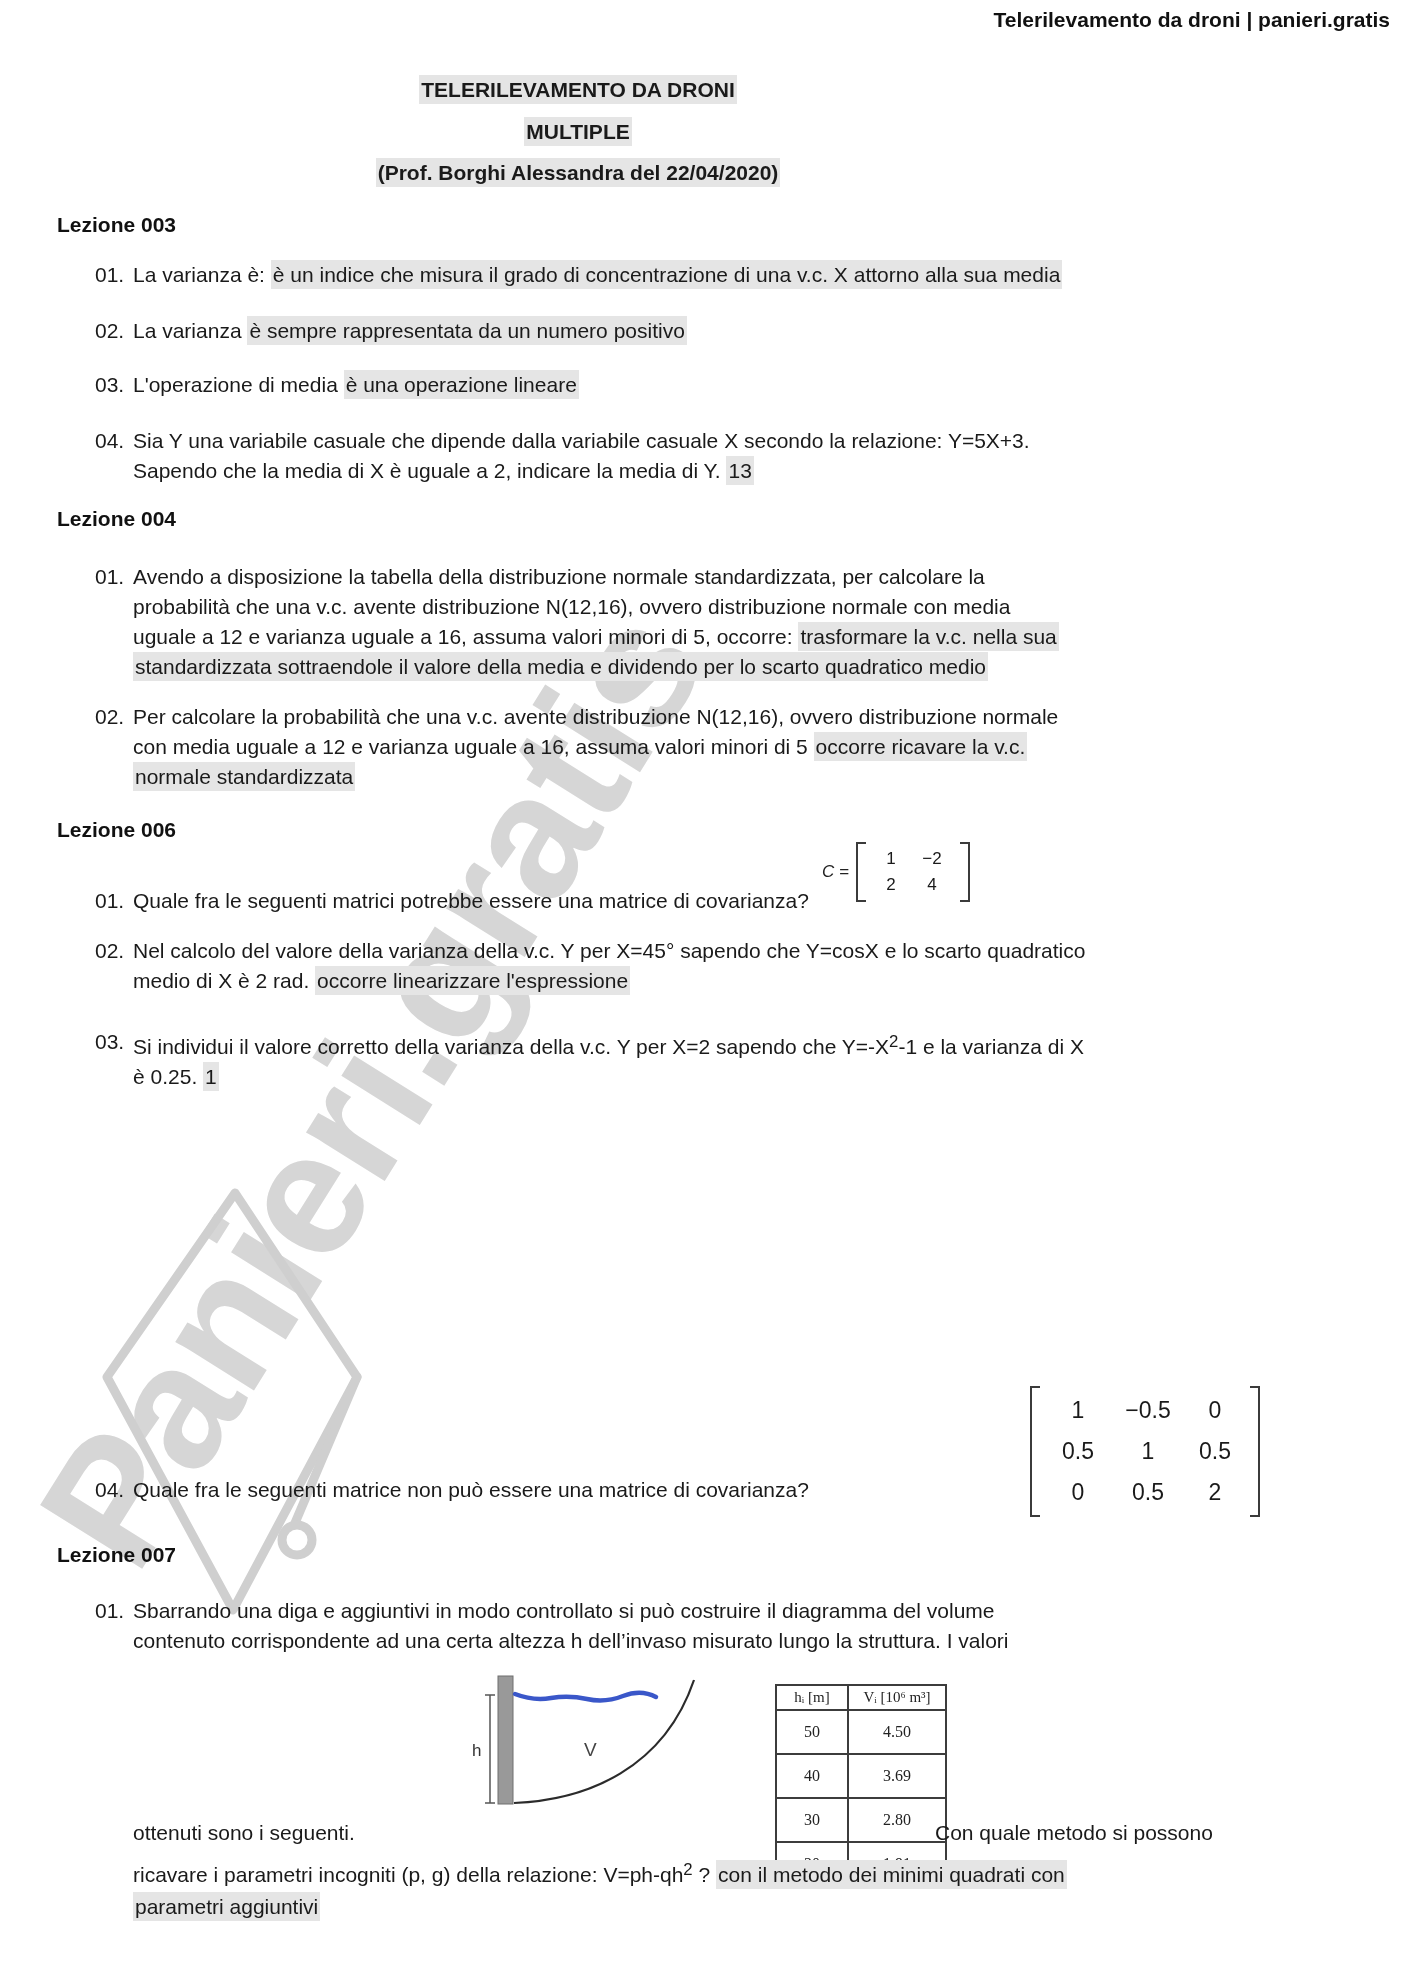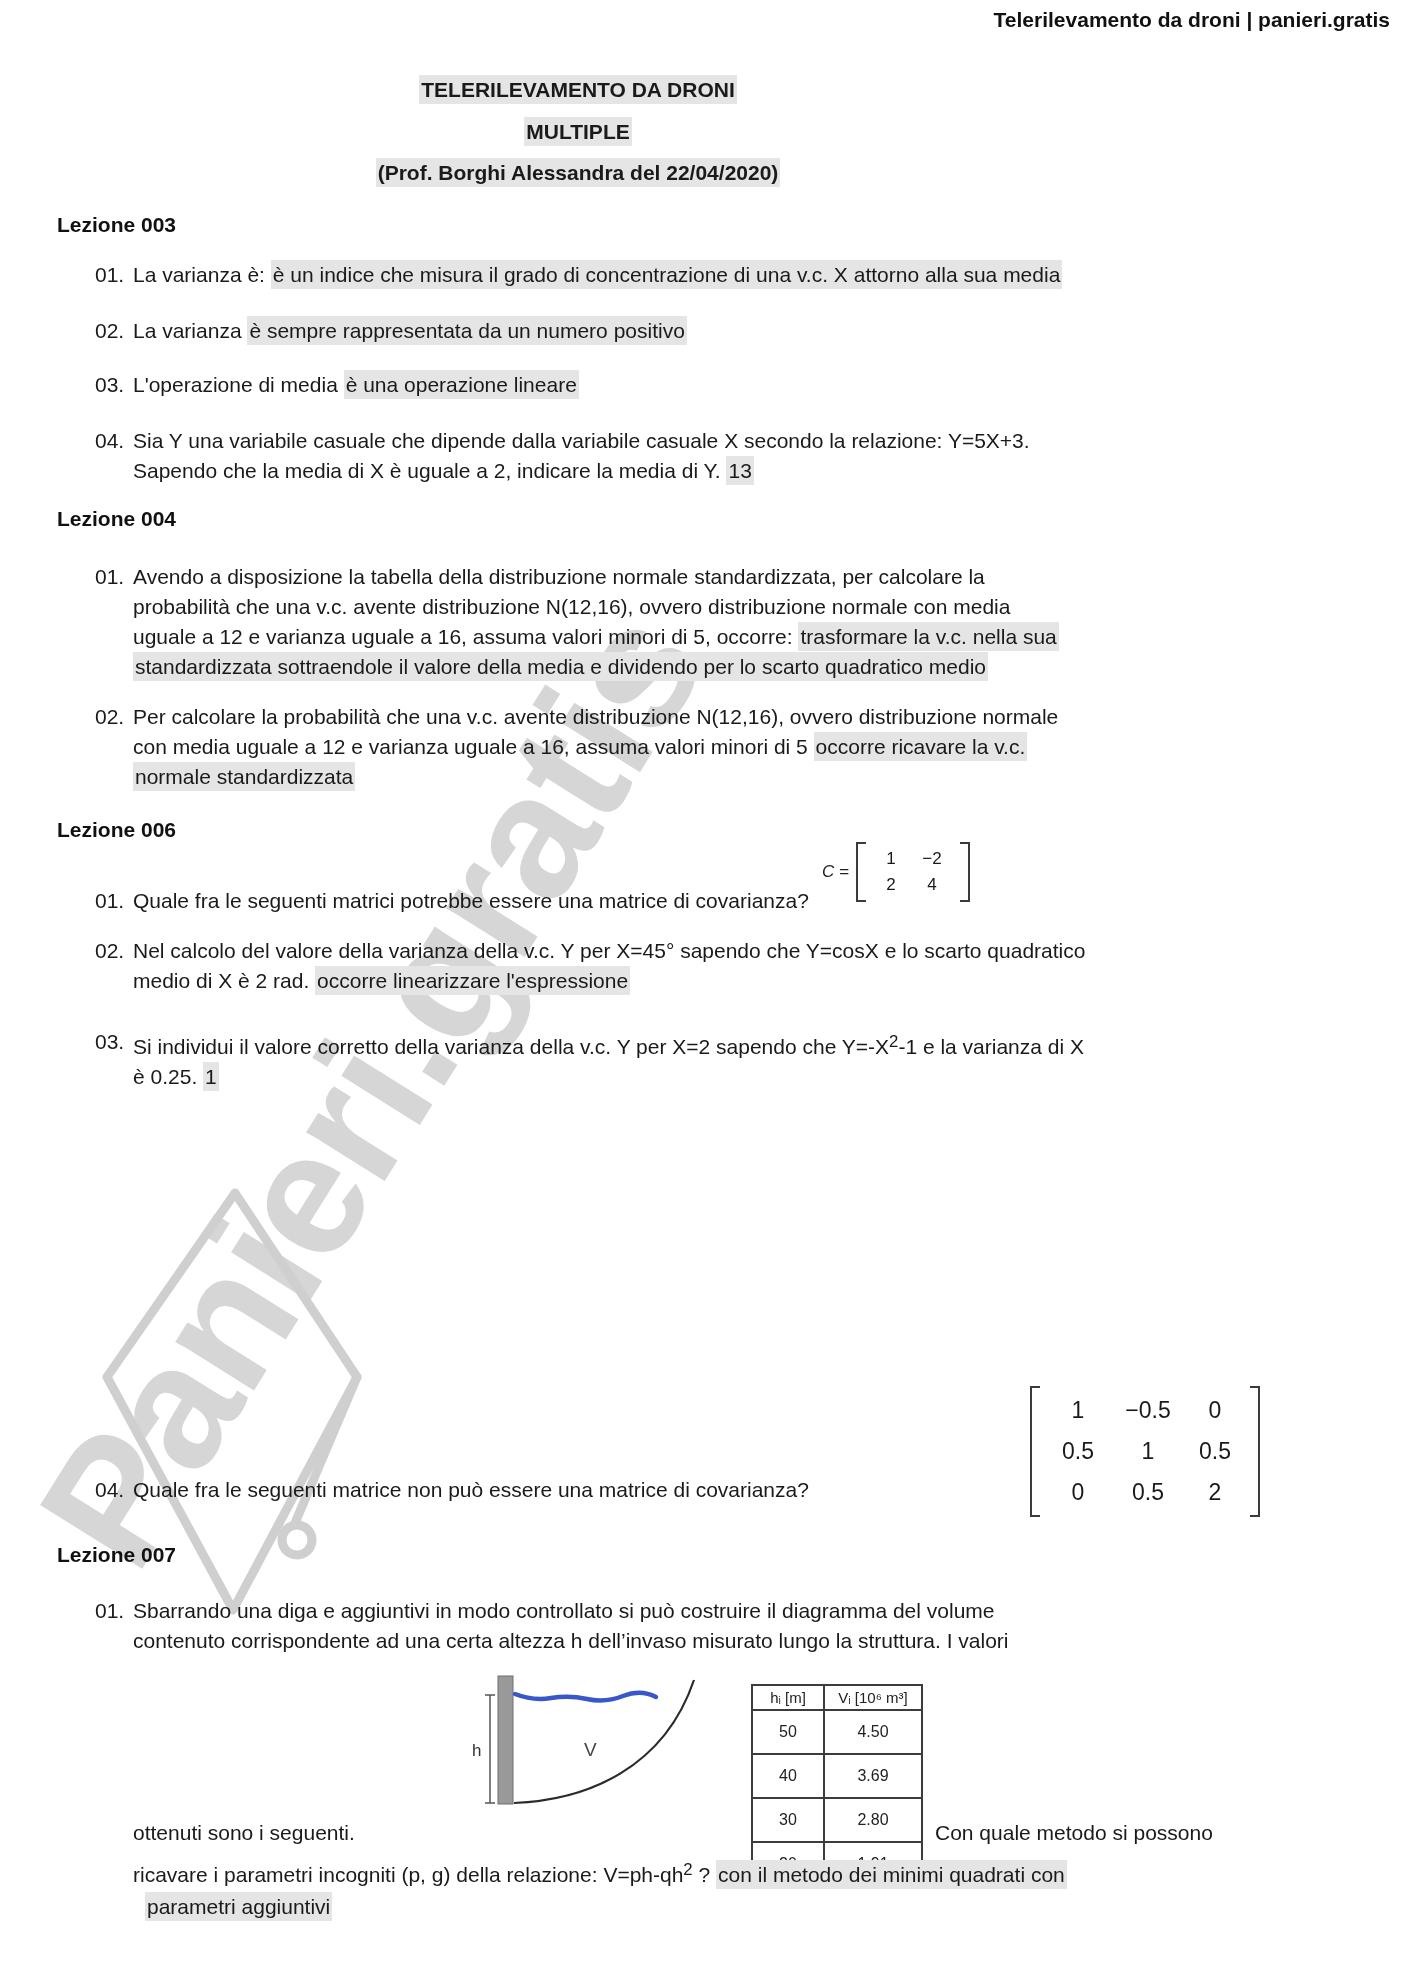--- a/index.html
+++ b/index.html
@@ -27,37 +27,37 @@
   
   .q { position:absolute; left:95px; display:flex; font-size:21px; }
   .qnum { width:38px; flex:none; line-height:30px; }
   .qline { line-height:30px; white-space:nowrap; }
   .q1a { top:260px; } .q1b { top:316px; } .q1c { top:370px; } .q1d { top:426px; }
   .q2a { top:562px; } .q2b { top:702px; }
   .q3a { top:886px; } .q3b { top:936px; } .q3c { top:1027px; } .q3d { top:1475px; }
   .q4a { top:1596px; }
   .free-line { position:absolute; font-size:21px; line-height:30px; white-space:nowrap; }
   .l3a { left:133px; top:1818px; } .l3b { left:935px; top:1818px; }
-  .l4 { left:133px; top:1855px; } .l5 { left:133px; top:1892px;margin-left:12px; }
+  .l4 { left:133px; top:1855px; } .l5 { left:133px; top:1892px; }
   sup.s2 { font-size:0.8em; vertical-align:7px; }
   
   .matrix-wrap { position:absolute; display:inline-flex; align-items:stretch; }
   .mc-wrap { left:822px; top:842px; font-size:17px; }
   .m3-wrap { left:1030px; top:1386px; font-size:23px; }
   .mlabel { align-self:center; font-style:italic; margin-right:7px; color:#222; }
   .bracket { width:10px; border:2px solid #3b3b3b; flex:none; }
   .bl { border-right:0; } .brr { border-left:0; }
   .mgrid { display:grid; padding:4px 6px; }
   .m2 { grid-template-columns:38px 44px; }
   .m3 { grid-template-columns:64px 76px 58px; }
   .mcell { display:flex; align-items:center; justify-content:center; }
   .m2 .mcell { height:26px; } .m3 .mcell { height:41px; }
   
   .diagram { position:absolute; left:468px; top:1672px; }
-  .vol-table { position:absolute; left:751px; top:1684px; border-collapse:collapse; }
+  .vol-table { position:absolute; left:775px; top:1684px; border-collapse:collapse;font-family:Liberation Serif, serif; }
   .vol-table td, .vol-table th { border:2px solid #3c3c3c; text-align:center; font-weight:normal; color:#222; }
   .vol-table th { font-size:15px; height:25px; width:72px; }
   .vol-table th.c2 { width:98px; }
   .vol-table td { font-size:16px; height:44px; }
 </style>
 </head>
 <body>
 
 <div class="page">
 

